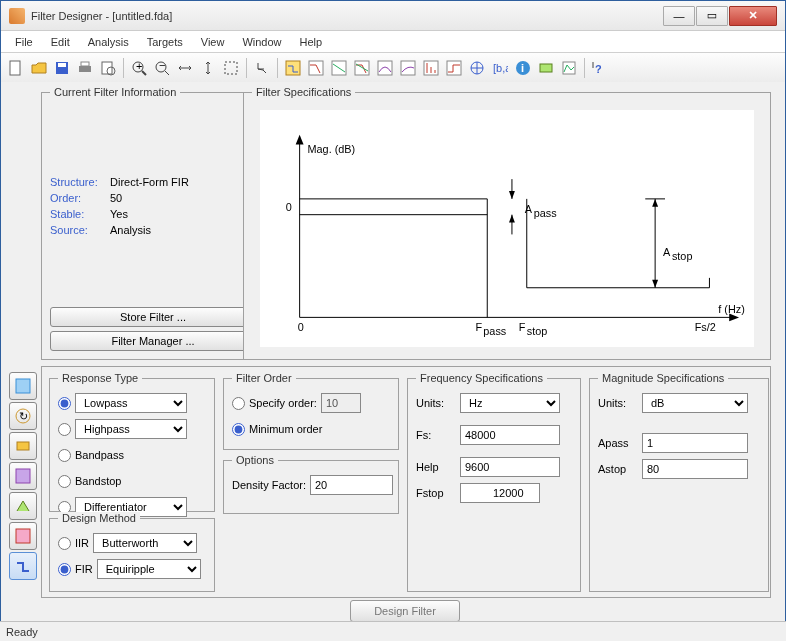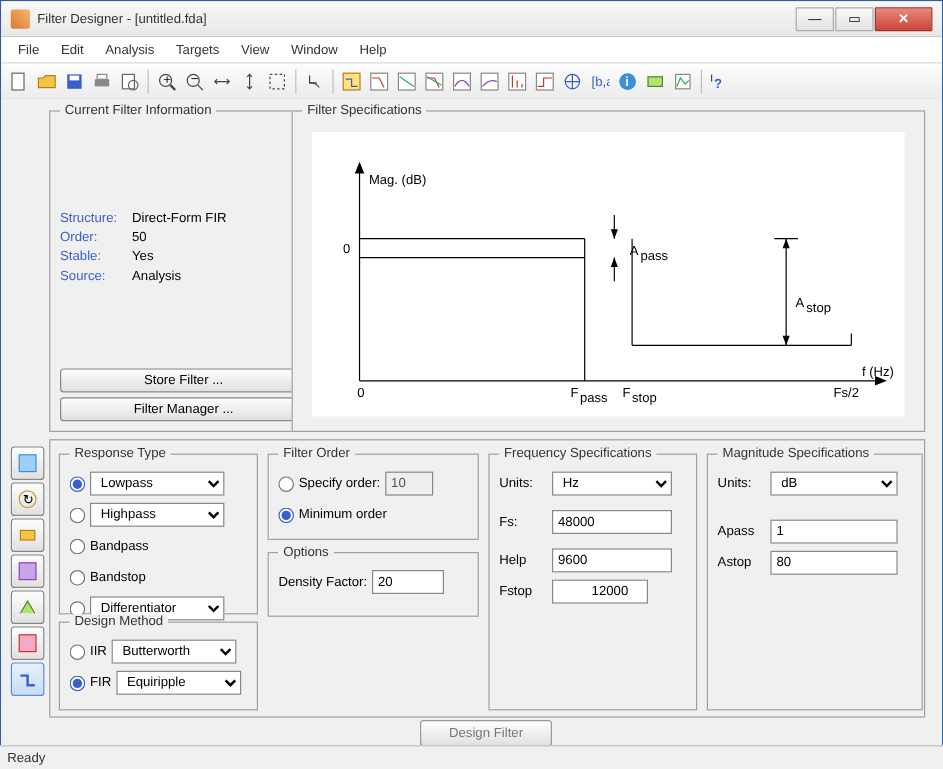--- a/index.html
+++ b/index.html
@@ -407,21 +407,21 @@
     <div class="row">
         <input type="radio" name="fo" checked="" style="">
         <label>Minimum order</label>
       </div>
   </fieldset>
 
   <fieldset class="opts">
     <legend>Options</legend>
     <div class="row">
         <label>Density Factor:</label>
-        <input type="text" style="width: 60px;" value="20">
+        <input type="text" style="width: 83px;" value="20">
       </div>
   </fieldset>
 
   <fieldset class="fspec">
     <legend>Frequency Specifications</legend>
     <div class="row">
         <label style="width:40px">Units:</label>
         <select style="width:100px"><option>Hz</option></select>
       </div>
     <div style="height:6px"></div>

